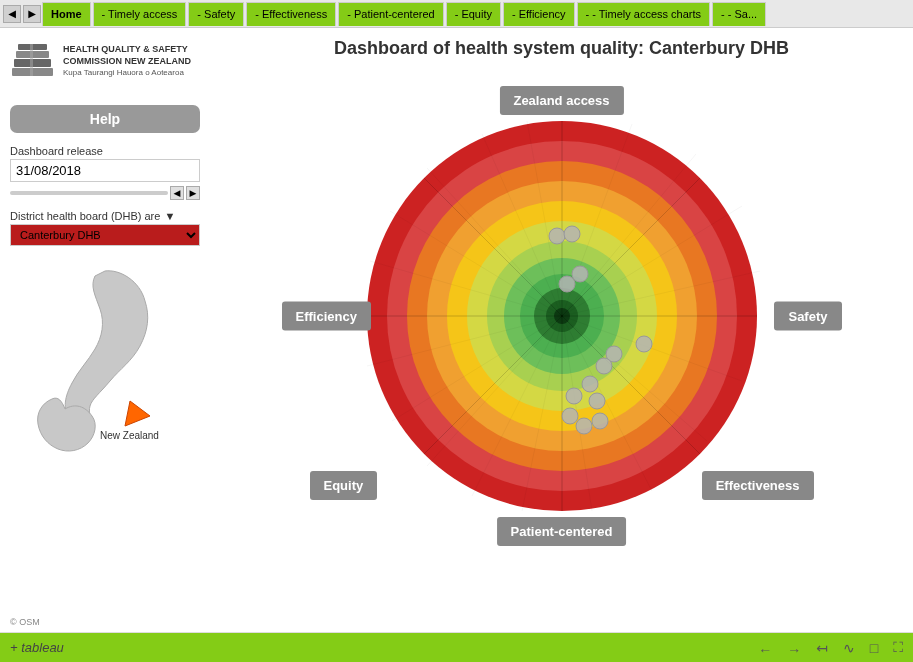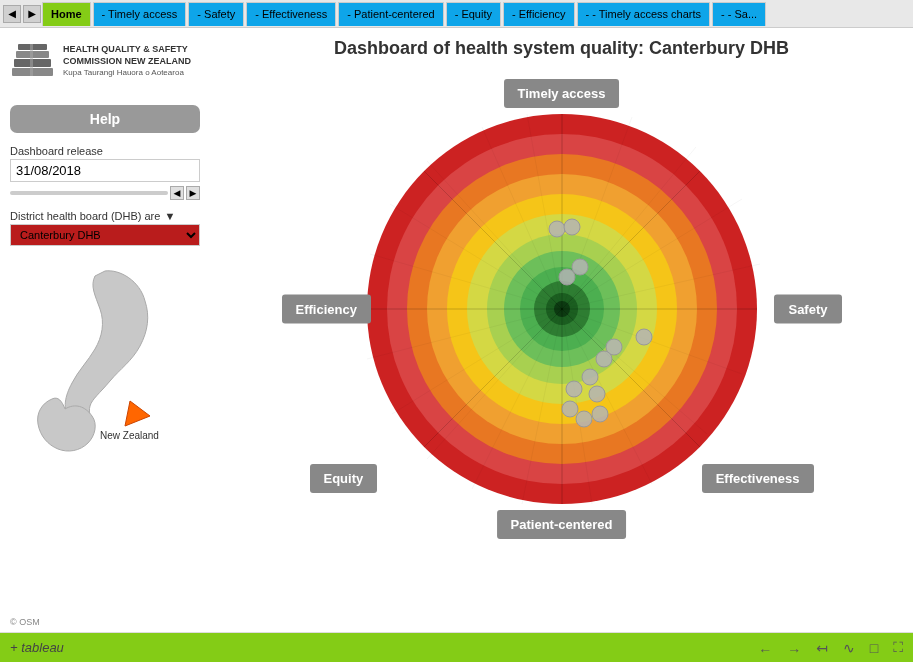--- a/index.html
+++ b/index.html
@@ -22,21 +22,21 @@
       cursor: pointer;
       font-size: 10px;
       display: flex; align-items: center; justify-content: center;
       margin: 0 1px;
     }
     .tab-item {
       padding: 4px 8px;
       font-size: 11px;
       border: 1px solid #ccc;
       border-bottom: none;
-      background: #0ea5e9;
+      background: #84cc16;
       cursor: pointer;
       white-space: nowrap;
       height: 24px;
       display: flex; align-items: center;
       margin-right: 2px;
     }
     .tab-item.active {
       background: #84cc16;
       font-weight: bold;
     }
@@ -158,21 +158,21 @@
       display: flex;
       flex-direction: column;
       align-items: center;
       padding-top: 10px;
     }
 
     .chart-title {
       font-size: 18px;
       font-weight: bold;
       color: #333;
-      margin-bottom: 20px;
+      margin-bottom: 27px;
       text-align: center;
     }
 
     .chart-container {
       position: relative;
       width: 560px;
       height: 460px;
       display: flex;
       align-items: center;
       justify-content: center;
@@ -375,21 +375,21 @@
         <circle cx="218" cy="310" r="8" fill="rgba(180,180,180,0.85)" stroke="#999" stroke-width="1"></circle>
         <circle cx="232" cy="320" r="8" fill="rgba(180,180,180,0.85)" stroke="#999" stroke-width="1"></circle>
         <circle cx="248" cy="315" r="8" fill="rgba(180,180,180,0.85)" stroke="#999" stroke-width="1"></circle>
 
         <circle cx="205" cy="130" r="8" fill="rgba(180,180,180,0.85)" stroke="#999" stroke-width="1"></circle>
         <circle cx="220" cy="128" r="8" fill="rgba(180,180,180,0.85)" stroke="#999" stroke-width="1"></circle>
 
         <circle cx="292" cy="238" r="8" fill="rgba(180,180,180,0.85)" stroke="#999" stroke-width="1"></circle>
       </svg>
 
-      <div class="chart-label label-top">Timely access</div>
+      <div class="chart-label label-top">Zealand access</div>
       <div class="chart-label label-right">Safety</div>
       <div class="chart-label label-bottom">Patient-centered</div>
       <div class="chart-label label-left">Efficiency</div>
       <div class="chart-label label-bottom-right">Effectiveness</div>
       <div class="chart-label label-bottom-left">Equity</div>
 
     </div>
   </div>
 </div>
 

